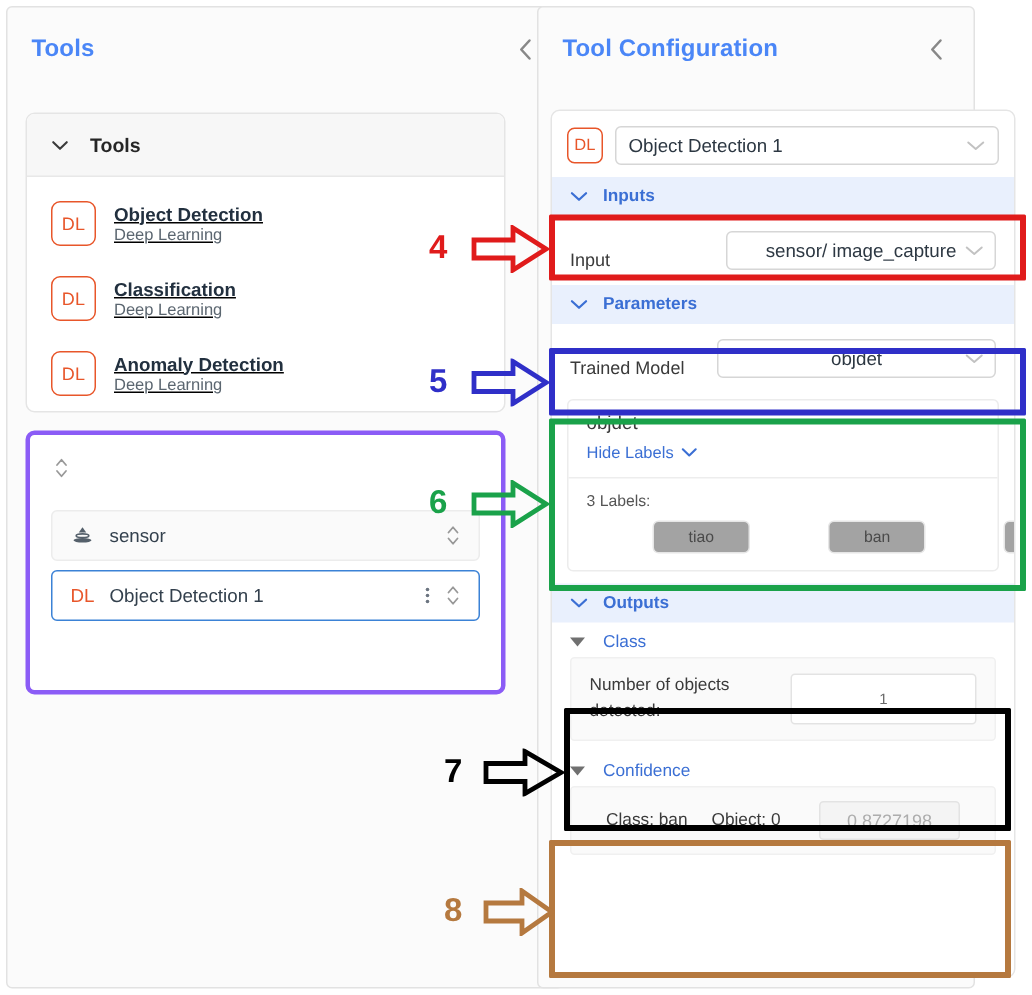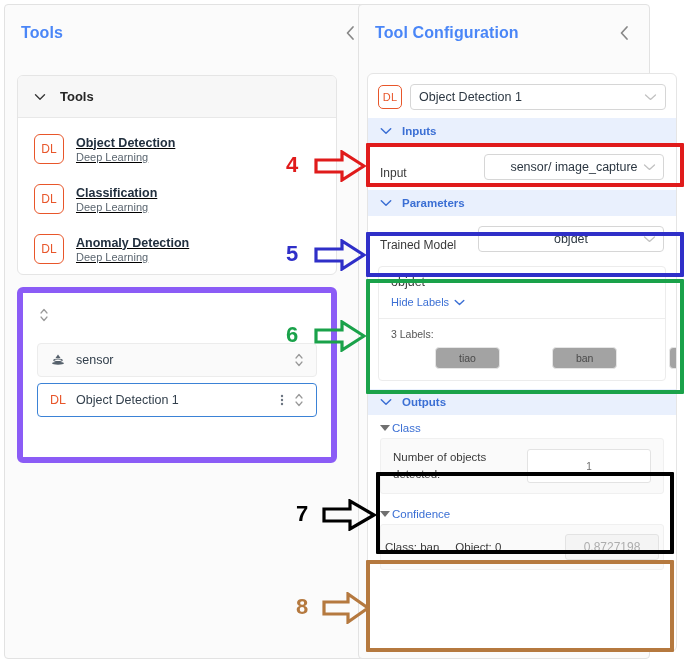--- a/index.html
+++ b/index.html
@@ -95,21 +95,21 @@
     font-size: 12.5px; font-weight: bold; color: #22303f;
   }
   .tool-sub { font-size: 11px; color: #5b6670; }
 
   
   #pipeline-card {
     position: absolute;
     left: 12px; top: 282px;
     width: 320px; height: 176px;
     background:#fff;
-    border: 6px solid #8b5cf6;
+    border: 3px solid #8b5cf6;
     border-radius: 6px;
   }
   .pipeline-topbar {
     height: 44px;
     display:flex; align-items:center;
     padding: 0 16px;
   }
   .sort-icon { color:#8a8a8a; display:flex; }
   .pipeline-items { padding: 6px 14px 0 14px; }
   .pipeline-row {
@@ -227,21 +227,21 @@
     border-radius: 4px;
     background:#a3a3a3;
     padding: 4px 23px;
     font-size: 10.5px;
     color:#4a4a4a;
     cursor: pointer;
     margin-left: 44px;
   }
 
   .sub-header {
-    display:flex; align-items:center; gap:2px;
+    display:flex; align-items:center; gap:12px;
     padding: 7px 12px 4px 12px;
     font-size: 11.5px; color:#3b6fd4;
     cursor:pointer;
   }
   .tri { width:0; height:0; border-left:5px solid transparent; border-right:5px solid transparent; border-top:6px solid #707070; }
 
   .out-box {
     margin: 0 12px;
     background: #fafafa;
     border: 1px solid #f0f0f0;
@@ -259,21 +259,21 @@
     background:#fff;
     display:flex; align-items:center; justify-content:center;
     font-size: 10px; color:#6b6b6b;
   }
   .conf-box {
     margin: 0 12px;
     background: #fafafa;
     border: 1px solid #f0f0f0;
     border-radius: 3px;
     display:flex; align-items:center;
-    padding: 9px 4px;
+    padding: 9px 23px;
     gap: 16px;
   }
   .conf-text { font-size: 11.5px; color:#3a3a3a; }
   .conf-value {
     margin-left:auto;
     width: 94px; height: 26px;
     border:1px solid #e3e3e3;
     border-radius: 3px;
     background:#f4f4f4;
     display:flex; align-items:center; justify-content:center;

